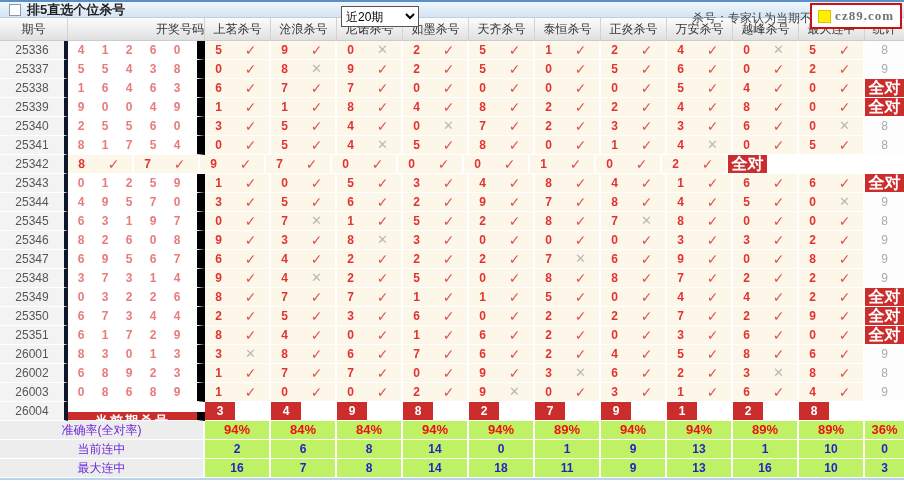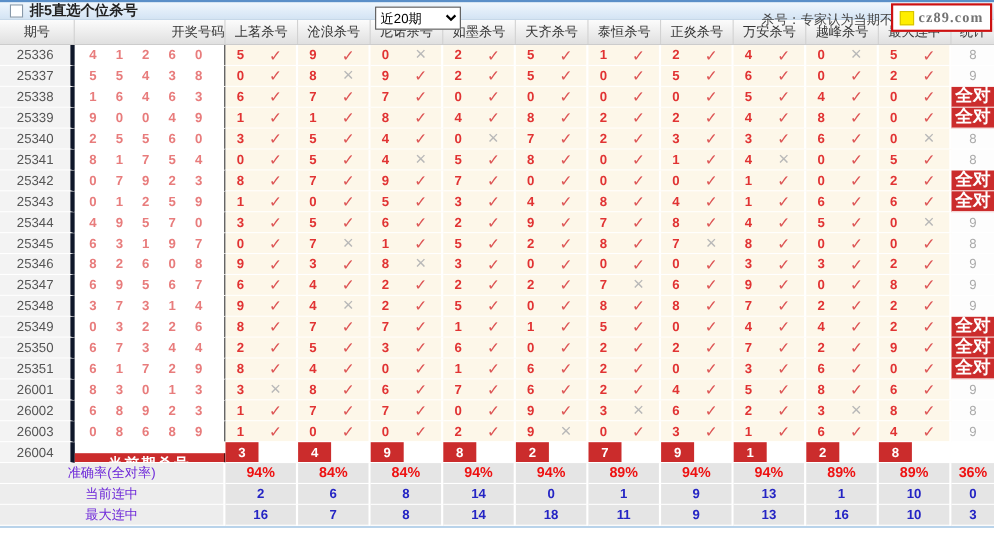--- a/index.html
+++ b/index.html
@@ -28,21 +28,21 @@
   .th { text-align: center; line-height: 22px; color: #333; border-right: 1px solid #d2d2d2; }
   .th-period { width: 68px; }
   .th-numbers { width: 137px; text-align: right; }
   .th-expert { width: 66px; }
   .th-stat { width: 39px; border-right: none; }
 
   .row { display: flex; height: 19px; }
   .pc { width: 68px; background: #f3f3f3; color: #555; text-align: center; line-height: 18px;
     border-right: 4px solid #0f172a; border-bottom: 1px solid #fff; }
   .nc { width: 137px; background: #fff; color: #e87c7c; font-weight: bold; text-align: center;
-    letter-spacing: 7px; line-height: 18px; border-right: 1px solid #000000; border-bottom: 1px solid #fff; }
+    letter-spacing: 7px; line-height: 18px; border-right: 8px solid #000000; border-bottom: 1px solid #fff; }
   .kc { width: 66px; background: #fdf7e9; display: flex; border-right: 2px solid #fff;
     border-bottom: 1px solid #fff; }
   .kn { width: 27px; text-align: center; color: #e13333; font-weight: bold; line-height: 18px; }
   .km { flex: 1; text-align: center; line-height: 18px; }
   .hit { color: #dd5555; font-size: 14px; font-weight: bold; }
   .miss { color: #b8b8b8; font-size: 13px; }
   .sc { width: 39px; background: #fdfdfd; color: #aaa; text-align: center; line-height: 18px;
     border-bottom: 1px solid #fff; }
   .sc.all { background: #cb2c2c; color: #fff; font-weight: bold; font-size: 16px; }
 
@@ -50,21 +50,21 @@
   .cur .nc { background: #cb2c2c; color: #fff; letter-spacing: 2px; font-size: 13px; margin-top: 10px; }
   .cur .kc { background: #fff; }
   .cur .knbox { width: 30px; background: #cb2c2c; color: #fff; font-weight: bold;
     text-align: center; line-height: 18px; }
   .cur .sc { background: #fff; }
 
   
   .frow { display: flex; height: 19px; }
   .flabel { width: 205px; background: #ededed; color: #6d28d9; text-align: center; line-height: 18px;
     border-right: 2px solid #fff; border-bottom: 1px solid #fff; }
-  .fval { width: 66px; background: #e5e5e5; text-align: center; line-height: 18px; font-weight: bold;
+  .fval { width: 66px; background: #bef264; text-align: center; line-height: 18px; font-weight: bold;
     border-right: 2px solid #fff; border-bottom: 1px solid #fff; }
   .fval.fstat { width: 39px; border-right: none; }
   .rate { color: #ee1111; font-size: 13px; }
   .streak { color: #2424c4; }
 
   .bottom-line { height: 2px; background: #b9d3ea; }
 </style>
 </head>
 <body>
 
@@ -363,21 +363,20 @@
           <div class="km hit">✓</div>
         </div>
         <div class="kc">
           <div class="kn">5</div>
           <div class="km hit">✓</div>
         </div>
         <div class="sc">8</div>
       </div>
       <div class="row">
         <div class="pc">25342</div>
-        <div class="nc">0 7 9 2 3</div>
         <div class="kc">
           <div class="kn">8</div>
           <div class="km hit">✓</div>
         </div>
         <div class="kc">
           <div class="kn">7</div>
           <div class="km hit">✓</div>
         </div>
         <div class="kc">
           <div class="kn">9</div>

